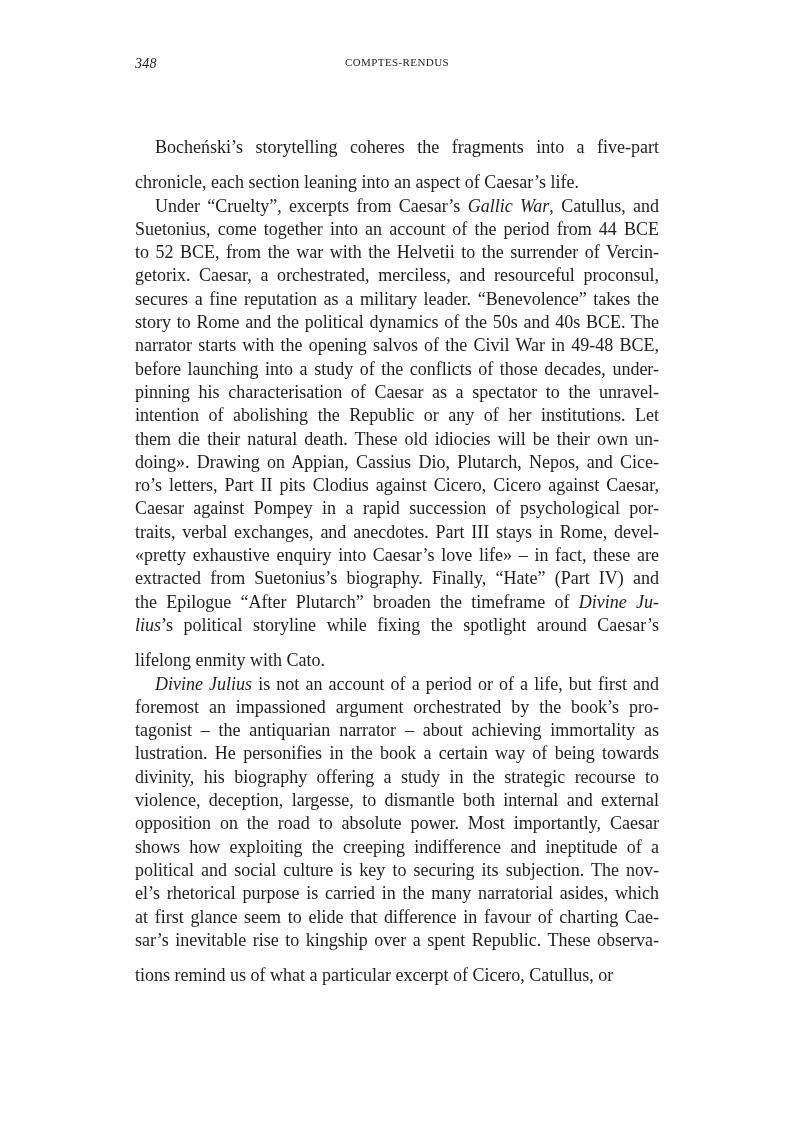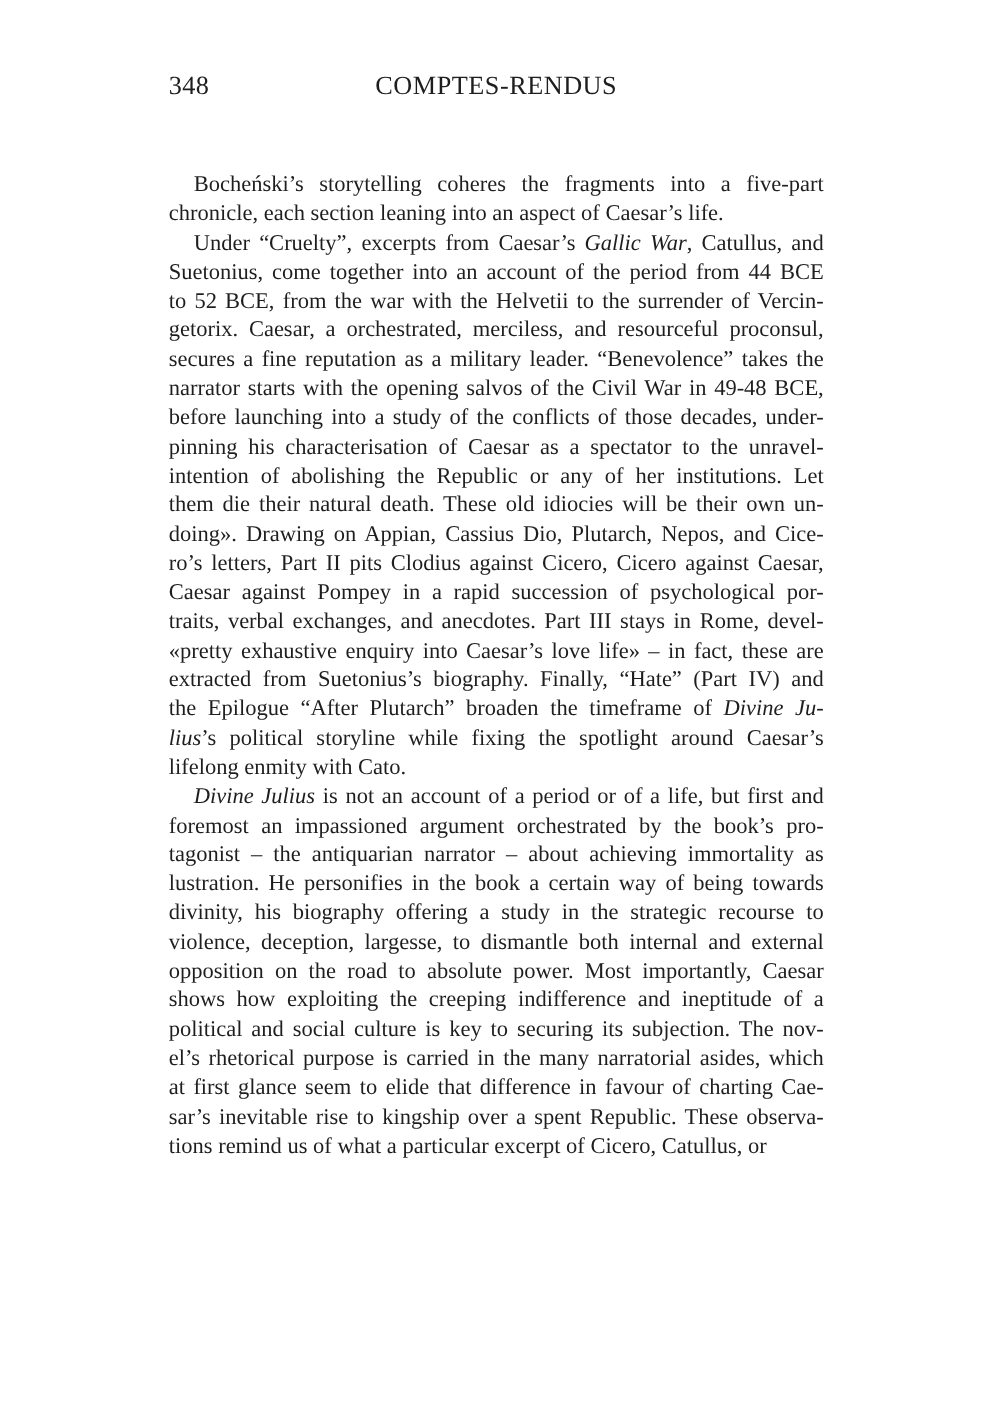--- a/index.html
+++ b/index.html
@@ -16,69 +16,71 @@
     position: absolute;
     top: 56px;
     left: 135px;
     width: 524px;
     height: 22px;
   }
   .page-number {
     position: absolute;
     left: 0;
     top: 0;
-    font-size: 21px;
+    font-size: 14px;
     letter-spacing: 0.3px;
+    font-style: italic;
   }
   .running-title {
     position: absolute;
     left: 183px;
     right: 0;
     top: 0;
     width: 524px;
     left: 0;
     text-align: center;
-    font-size: 21px;
+    font-size: 11px;
     letter-spacing: 0.4px;
   }
   .body-text {
     position: absolute;
     top: 136px;
     left: 135px;
     width: 524px;
   }
   .line {
     font-size: 18px;
     line-height: 23.3px;
     text-align: justify;
     text-align-last: justify;
     white-space: normal;
   }
   .line.indent { text-indent: 20px; }
-  .line.last { text-align-last: left; }
+  .line.last { text-align-last: left; margin-top: 12px; }
   .line i { font-style: italic; }
 </style>
 </head>
 <body>
 
 <div>
   <div class="page-header">
     <span class="page-number">348</span>
     <span class="running-title">COMPTES-RENDUS</span>
   </div>
 
   <div class="body-text">
 
   <div class="line indent">Bocheński’s storytelling coheres the fragments into a five-part</div>
       <div class="line last">chronicle, each section leaning into an aspect of Caesar’s life.</div>
       <div class="line indent">Under “Cruelty”, excerpts from Caesar’s <i>Gallic War</i>, Catullus, and</div>
       <div class="line">Suetonius, come together into an account of the period from 44 BCE</div>
       <div class="line">to 52 BCE, from the war with the Helvetii to the surrender of Vercin-</div>
       <div class="line">getorix. Caesar, a orchestrated, merciless, and resourceful proconsul,</div>
       <div class="line">secures a fine reputation as a military leader. “Benevolence” takes the</div>
+      <div class="line">story to Rome and the political dynamics of the 50s and 40s BCE. The</div>
       <div class="line">narrator starts with the opening salvos of the Civil War in 49-48 BCE,</div>
       <div class="line">before launching into a study of the conflicts of those decades, under-</div>
       <div class="line">pinning his characterisation of Caesar as a spectator to the unravel-</div>
       <div class="line">intention of abolishing the Republic or any of her institutions. Let</div>
       <div class="line">them die their natural death. These old idiocies will be their own un-</div>
       <div class="line">doing». Drawing on Appian, Cassius Dio, Plutarch, Nepos, and Cice-</div>
       <div class="line">ro’s letters, Part II pits Clodius against Cicero, Cicero against Caesar,</div>
       <div class="line">Caesar against Pompey in a rapid succession of psychological por-</div>
       <div class="line">traits, verbal exchanges, and anecdotes. Part III stays in Rome, devel-</div>
       <div class="line">«pretty exhaustive enquiry into Caesar’s love life» – in fact, these are</div>

